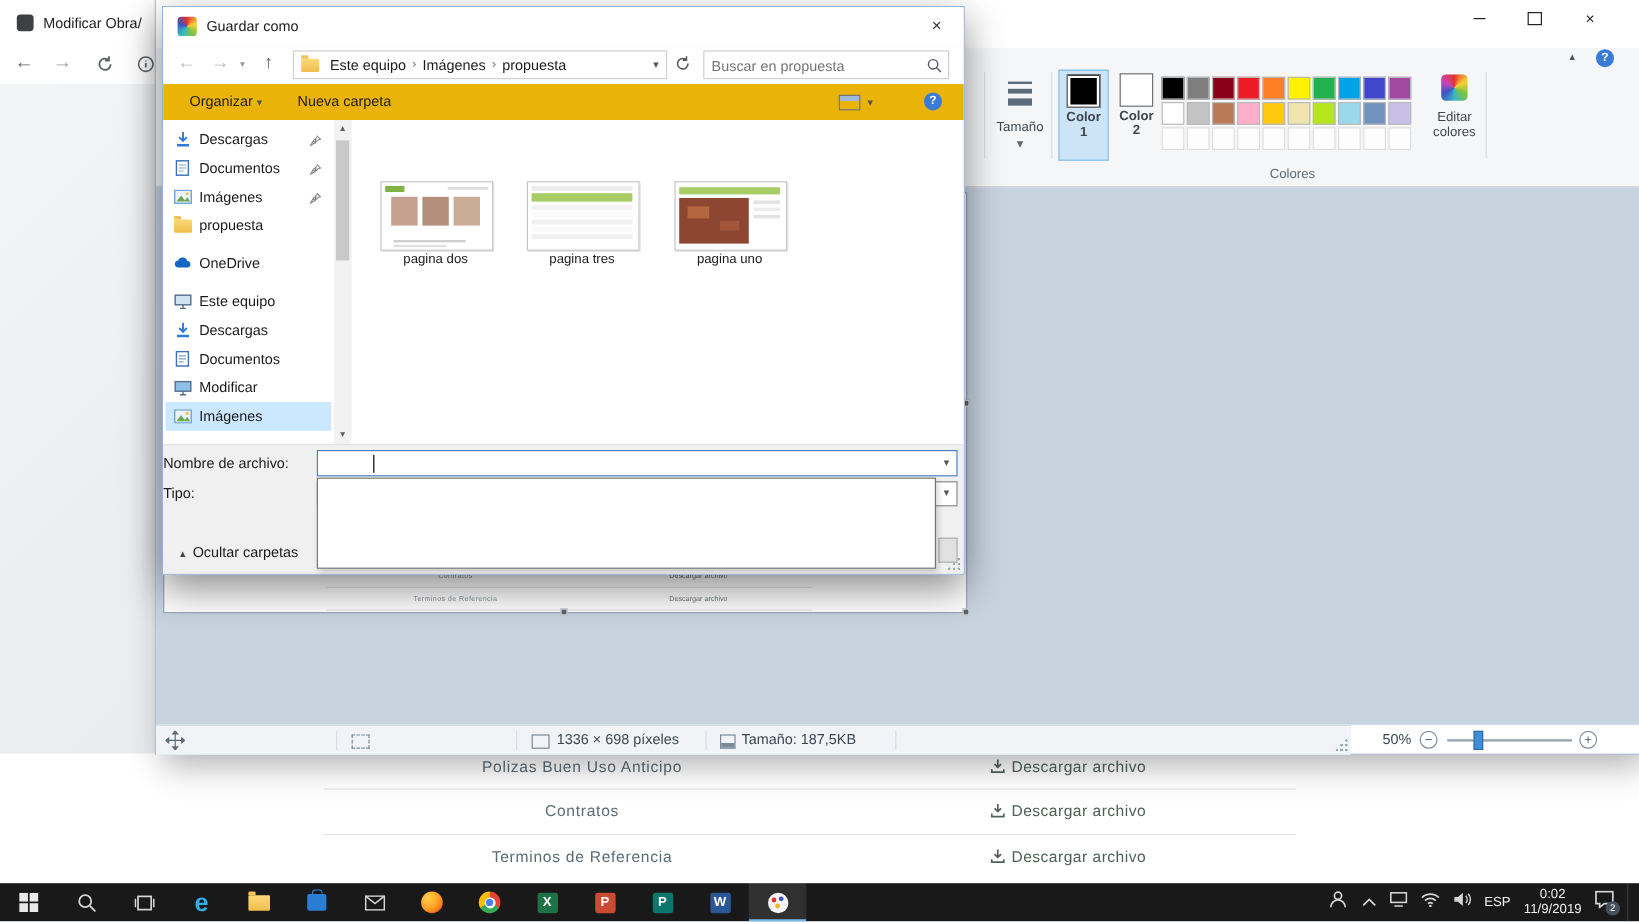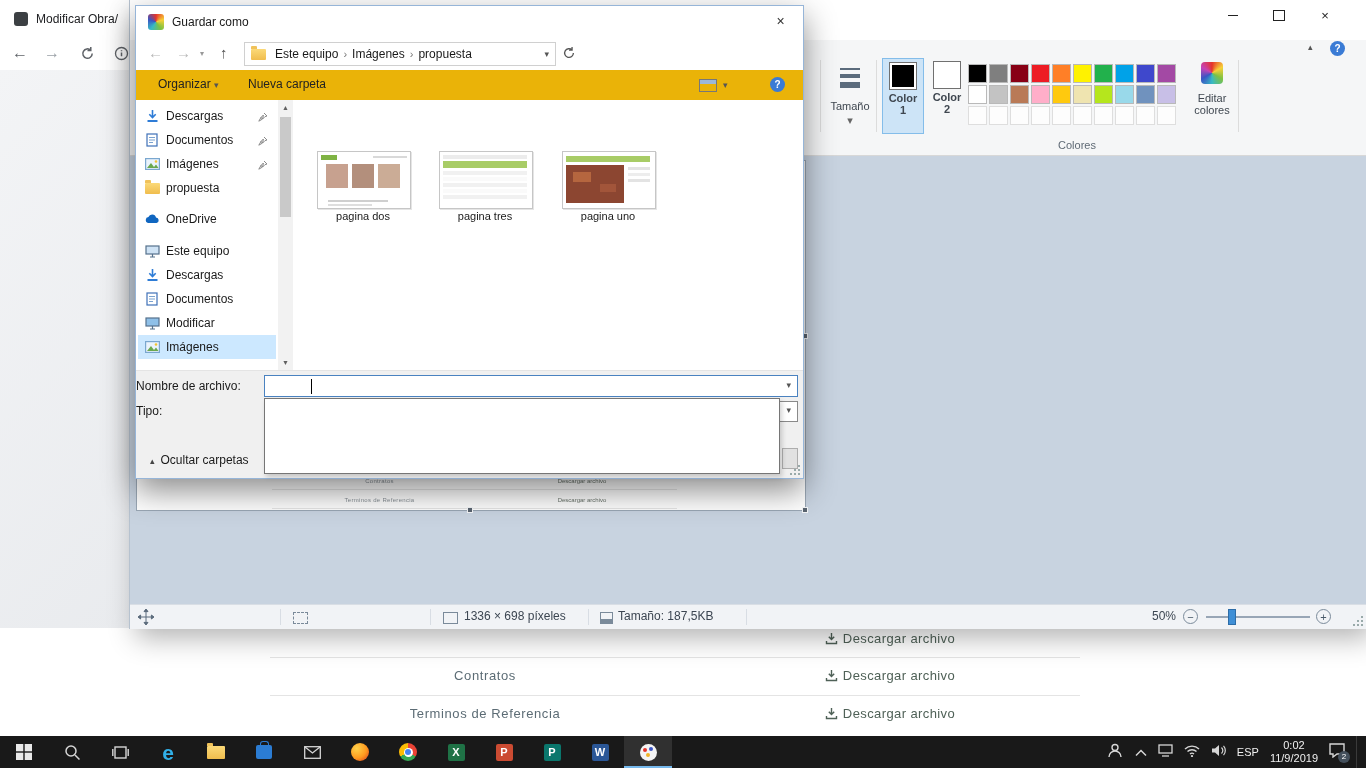--- a/index.html
+++ b/index.html
@@ -34,21 +34,21 @@
   .palrow{display:flex;gap:2px;margin-bottom:2px;}
   .bigswatch{width:28px;height:28px;border:1px solid #707070;box-shadow:inset 0 0 0 2px #fff;box-sizing:border-box;margin:3px auto 2px;}
   .colbtn{position:absolute;top:18px;width:42px;height:76px;box-sizing:border-box;font-weight:bold;}
   .colbtn.sel{background:#cde4f7;border:1px solid #84bdea;}
   .pt-canvas{position:absolute;left:0;top:156px;width:1236px;height:448px;background:#c8d3e0;overflow:hidden;}
   .pt-image{position:absolute;left:7px;top:5px;width:668px;height:349px;background:#fff;box-shadow:0 0 0 1px #9aa7b5;}
   .mrow-lbl{position:absolute;left:135px;width:215px;text-align:center;font-size:6px;color:#8a9298;line-height:14px;letter-spacing:.3px;}
   .mrow-act{position:absolute;left:360px;width:170px;text-align:center;font-size:6px;color:#6a746b;line-height:14px;}
   .msep{position:absolute;left:135px;width:405px;height:1px;background:#e6e6e6;}
   .handle{position:absolute;width:6px;height:6px;background:#5a6470;border:1px solid #f4f6f8;box-sizing:border-box;}
-  .pt-status{position:absolute;left:0;top:604px;width:1236px;height:24px;background:#f1f3f6;border-top:1px solid #d9dee5;font-size:12px;color:#3c4652;}
+  .pt-status{position:absolute;left:0;top:604px;width:996px;height:24px;background:#f1f3f6;border-top:1px solid #d9dee5;font-size:12px;color:#3c4652;}
   .st-sep{position:absolute;top:4px;width:1px;height:16px;background:#d8dde4;}
   .zoomcircle{position:absolute;top:4px;width:15px;height:15px;border:1px solid #7b8b9b;border-radius:50%;color:#4a5a6a;font-size:11px;line-height:14px;text-align:center;box-sizing:border-box;}
   
   .dialog{position:absolute;left:135px;top:5px;width:667px;height:472px;background:#f0f0f0;border:1px solid #96b5d8;box-shadow:0 12px 30px rgba(0,0,0,.45);box-sizing:content-box;font-size:12px;color:#1a1a1a;}
   .dlg-title{position:absolute;left:0;top:0;width:667px;height:32px;background:#fff;}
   .dlg-nav{position:absolute;left:0;top:32px;width:667px;height:32px;background:#fff;}
   .dlg-toolbar{position:absolute;left:0;top:64px;width:667px;height:30px;background:#eab308;border-bottom:1px solid #e2e2e2;}
   .dlg-body{position:absolute;left:0;top:94px;width:667px;height:270px;background:#fff;}
   .dlg-bottom{position:absolute;left:0;top:364px;width:667px;height:107px;background:#f0f0f0;border-top:1px solid #e4e4e4;}
   .navglyph{position:absolute;top:6px;font-size:15px;color:#b8b8b8;}
@@ -119,20 +119,21 @@
         <svg width="15" height="15" viewBox="0 0 16 16">
             <circle cx="8" cy="8" r="6.4" fill="none" stroke="#5f6368" stroke-width="1.4"></circle>
             <path d="M8 7v4M8 4.6v1" stroke="#5f6368" stroke-width="1.6"></path>
           </svg>
       </span>
     </div>
     <div class="page-left"></div>
 
     <div class="page-bottom">
       <div class="wrow" style="top:0;height:29px">
+        <span class="wlabel" style="top:3px">Polizas Buen Uso Anticipo</span>
         <span class="wlink" style="top:3px"><span class="dlicon"><svg width="13" height="13" viewBox="0 0 13 13">
                 <path d="M6.5 1v6M3.8 4.7L6.5 7.4l2.7-2.7" fill="none" stroke="#4f6157" stroke-width="1.4"></path>
                 <path d="M1.5 9v2.5h10V9" fill="none" stroke="#4f6157" stroke-width="1.4"></path>
               </svg></span><span>Descargar archivo</span></span>
       </div>
       <div class="wsep" style="top:29px"></div>
       <div class="wrow" style="top:29px;height:38px">
         <span class="wlabel" style="top:11px">Contratos</span>
         <span class="wlink" style="top:11px"><span class="dlicon"><svg width="13" height="13" viewBox="0 0 13 13">
                 <path d="M6.5 1v6M3.8 4.7L6.5 7.4l2.7-2.7" fill="none" stroke="#4f6157" stroke-width="1.4"></path>
@@ -296,20 +297,29 @@
         <span class="crumb">Imágenes</span>
         <span class="crumb-sep">›</span>
         <span class="crumb">propuesta</span>
         <span class="chevdown" style="margin-left:auto;padding-right:6px">▾</span>
       </div>
       <span class="abs" style="left:426px;top:8px">
         <svg width="14" height="14" viewBox="0 0 16 16">
             <path d="M13 8a5 5 0 1 1-1.5-3.5M11.5 1v3.7H8" fill="none" stroke="#555" stroke-width="1.5"></path>
           </svg>
       </span>
+      <div class="searchbox">
+        <input placeholder="Buscar en propuesta" style="">
+        <span class="abs" style="right:5px;top:5px">
+          <svg width="13" height="13" viewBox="0 0 14 14">
+              <circle cx="6" cy="6" r="4.2" fill="none" stroke="#556" stroke-width="1.3"></circle>
+              <path d="M9.2 9.2L13 13" stroke="#556" stroke-width="1.3"></path>
+            </svg>
+        </span>
+      </div>
     </div>
 
     <div class="dlg-toolbar">
       <span class="toolbtn" style="left:22px"><span>Organizar</span> <span class="chevdown">▾</span></span>
       <span class="toolbtn" style="left:112px"><span>Nueva carpeta</span></span>
       <span class="abs" style="left:563px;top:9px;width:16px;height:11px;border:1px solid #777;background:linear-gradient(#9db8d8 40%,transparent 40%)"></span>
       <span class="abs chevdown" style="left:587px;top:10px">▾</span>
       <span class="helpcircle abs" style="left:634px;top:7px">?</span>
     </div>
 

